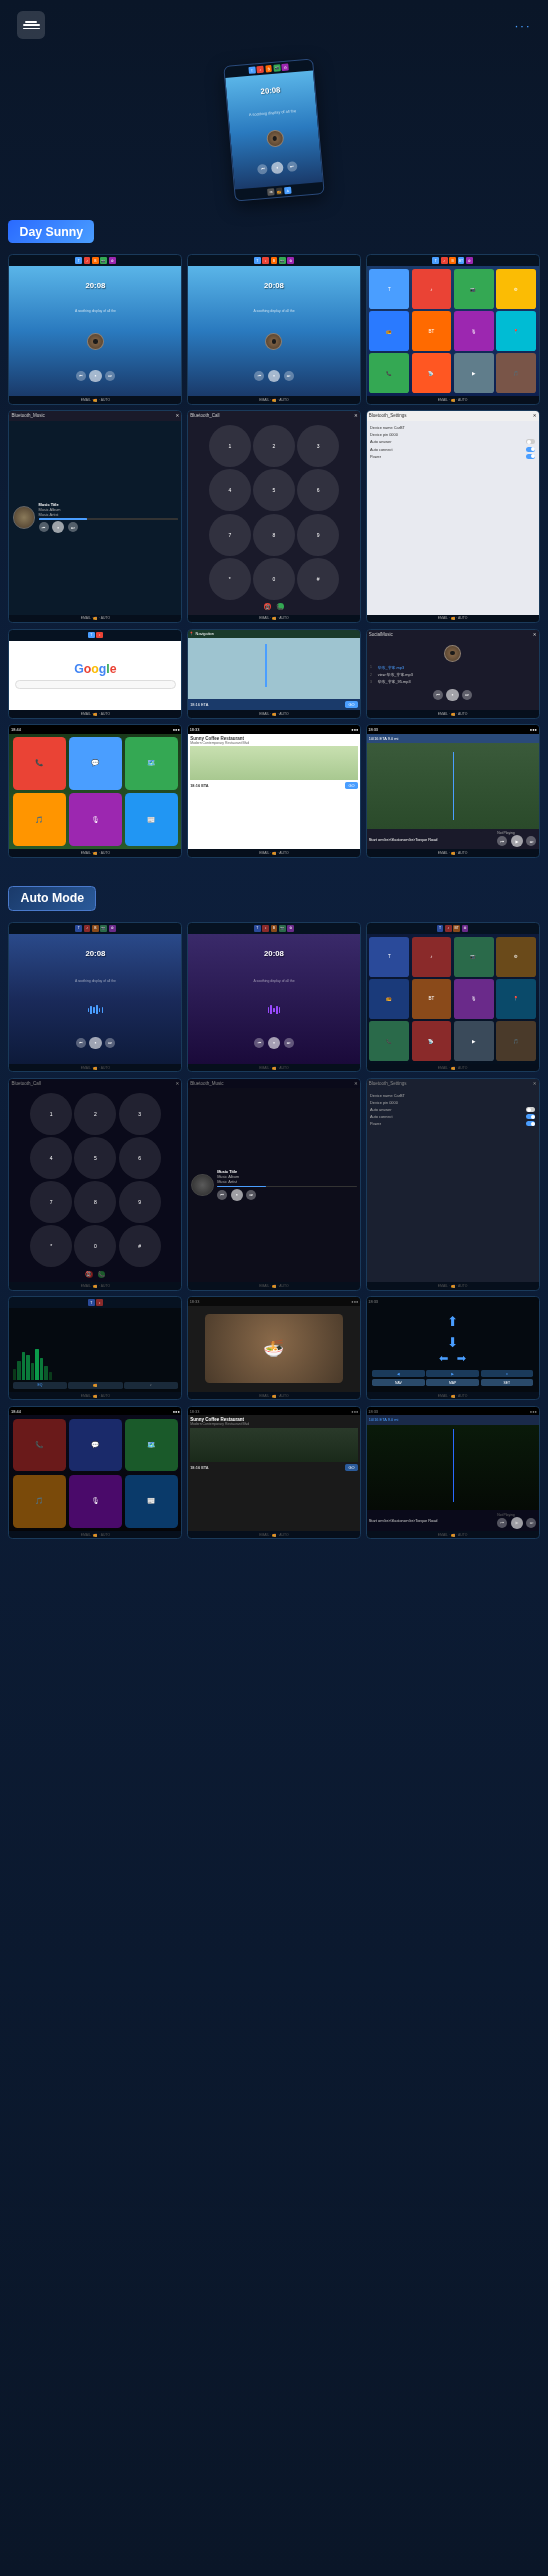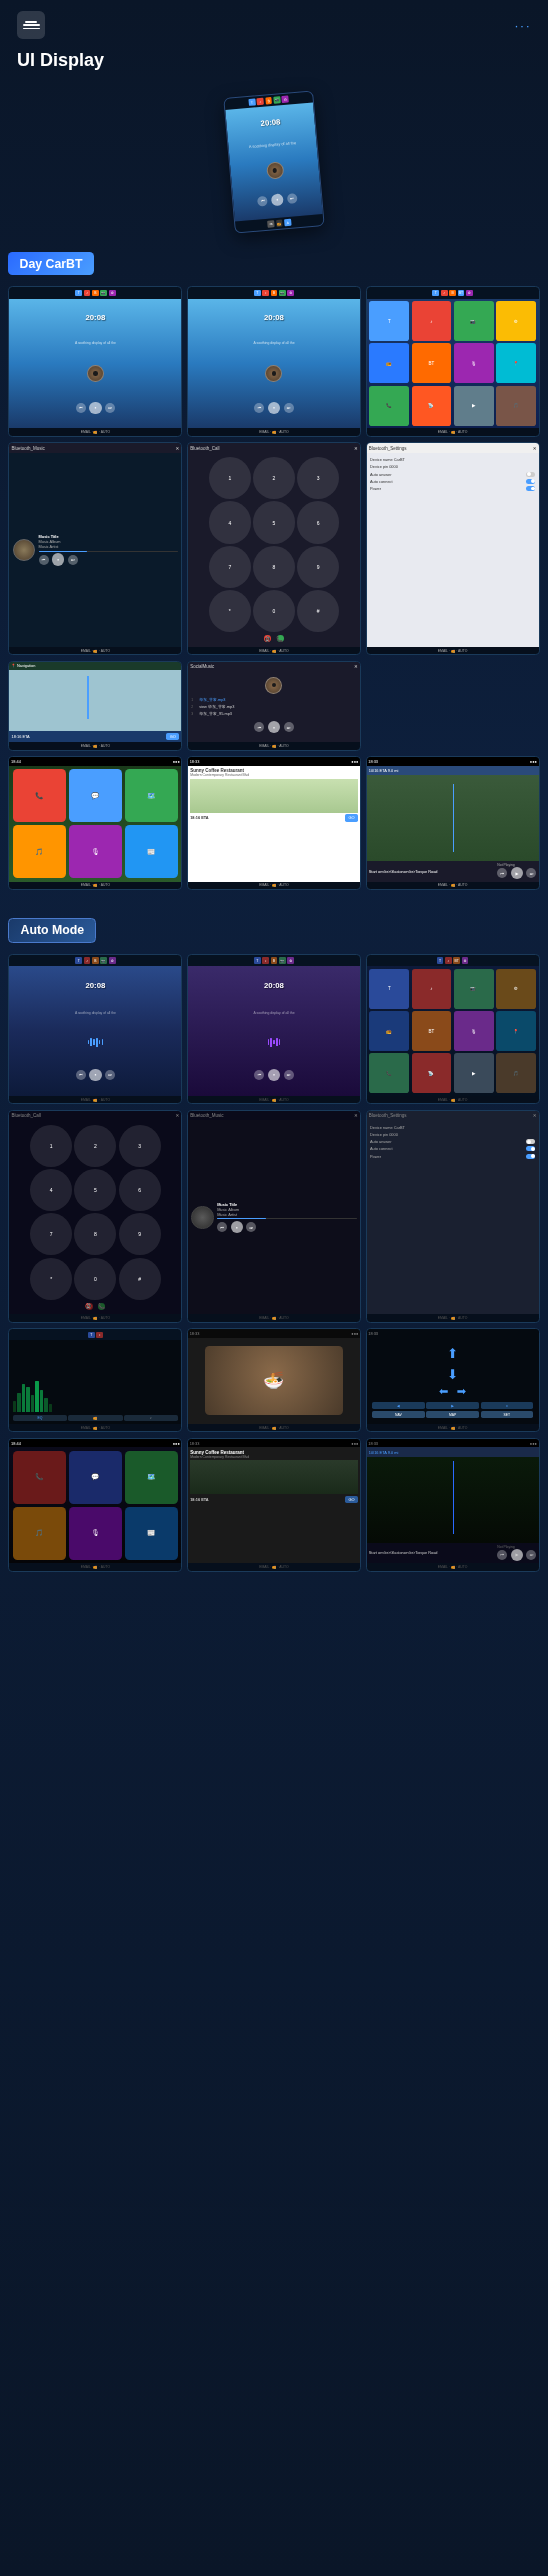--- a/index.html
+++ b/index.html
@@ -475,23 +475,20 @@
     <div class="header-logo">
       <div class="logo-icon">
         <span></span>
           <span></span>
           <span></span>
       </div>
     </div>
     <div style="color:#4a9eff;font-size:13.4px;letter-spacing:1.1px">···</div>
   </div>
 
-  <div style="padding: 0 17px 11.2px;">
-    <h1>UI Display</h1>
-  </div>
 
   <div class="hero-screenshots">
     <div class="hero-device-tall">
       <div class="icon-bar">
         <div class="sq-icon" style="background:#4a9eff">T</div>
         <div class="sq-icon" style="background:#ea4335">♪</div>
         <div class="sq-icon" style="background:#ff6a00">B</div>
         <div class="sq-icon" style="background:#34a853">📷</div>
         <div class="sq-icon" style="background:#9c27b0">⚙</div>
       </div>
@@ -508,21 +505,21 @@
       <div class="icon-bar">
         <div class="sq-icon" style="background:#555">✉</div>
         <div class="sq-icon" style="background:#333">📻</div>
         <div class="sq-icon" style="background:#4a9eff">A</div>
       </div>
     </div>
   </div>
 
   <div class="mode-section">
     <div class="mode-badge day">
-      <span>Day CarBT</span>
+      <span>Day Sunny</span>
     </div>
 
     
     <div class="screenshots-grid">
 
       <div class="screenshot-item">
         <div class="icon-bar">
           <div class="sq-icon" style="background:#4a9eff">T</div>
           <div class="sq-icon" style="background:#ea4335">♪</div>
           <div class="sq-icon" style="background:#ff6a00">B</div>
@@ -683,20 +680,35 @@
         </div>
         <div class="status-bar">
           <span style="font-size:3.4px;color:#aaa">EMAIL · 📻 · AUTO</span>
         </div>
       </div>
     </div>
 
     
     <div class="screenshots-grid">
 
+      <div class="screenshot-item">
+        <div class="icon-bar">
+          <div class="sq-icon" style="background:#4a9eff">T</div>
+          <div class="sq-icon" style="background:#ea4335">♪</div>
+        </div>
+        <div class="google-screen">
+          <div class="google-logo">
+            <span class="g-blue">G</span><span class="g-red">o</span><span class="g-yellow">o</span><span class="g-blue">g</span><span class="g-green">l</span><span class="g-red">e</span>
+          </div>
+          <div class="google-search-bar"></div>
+        </div>
+        <div class="status-bar">
+          <span style="font-size:3.4px;color:#aaa">EMAIL · 📻 · AUTO</span>
+        </div>
+      </div>
 
       <div class="screenshot-item">
         <div style="background:#1a3a2a;padding:1.7px;font-size:3.9px;color:#fff">
           <span>📍 Navigation</span>
         </div>
         <div class="map-screen" style="flex:1;min-height:45px;">
           <div class="map-roads"></div>
           <div class="map-route"></div>
         </div>
         <div class="nav-bottom">

